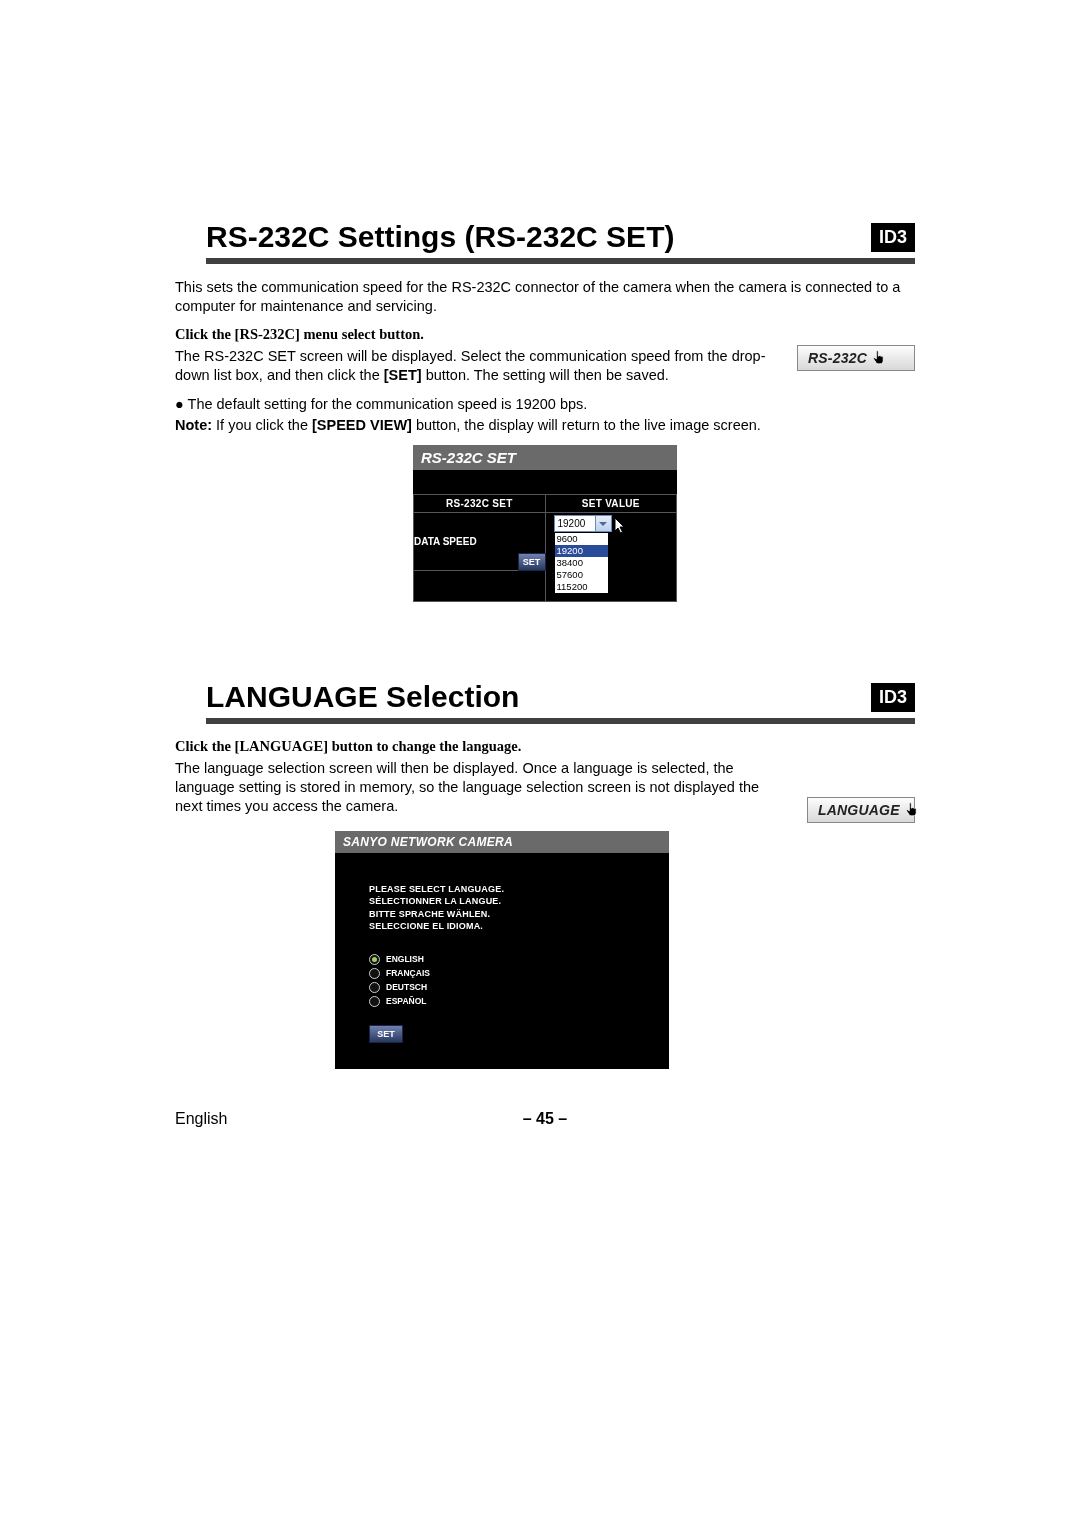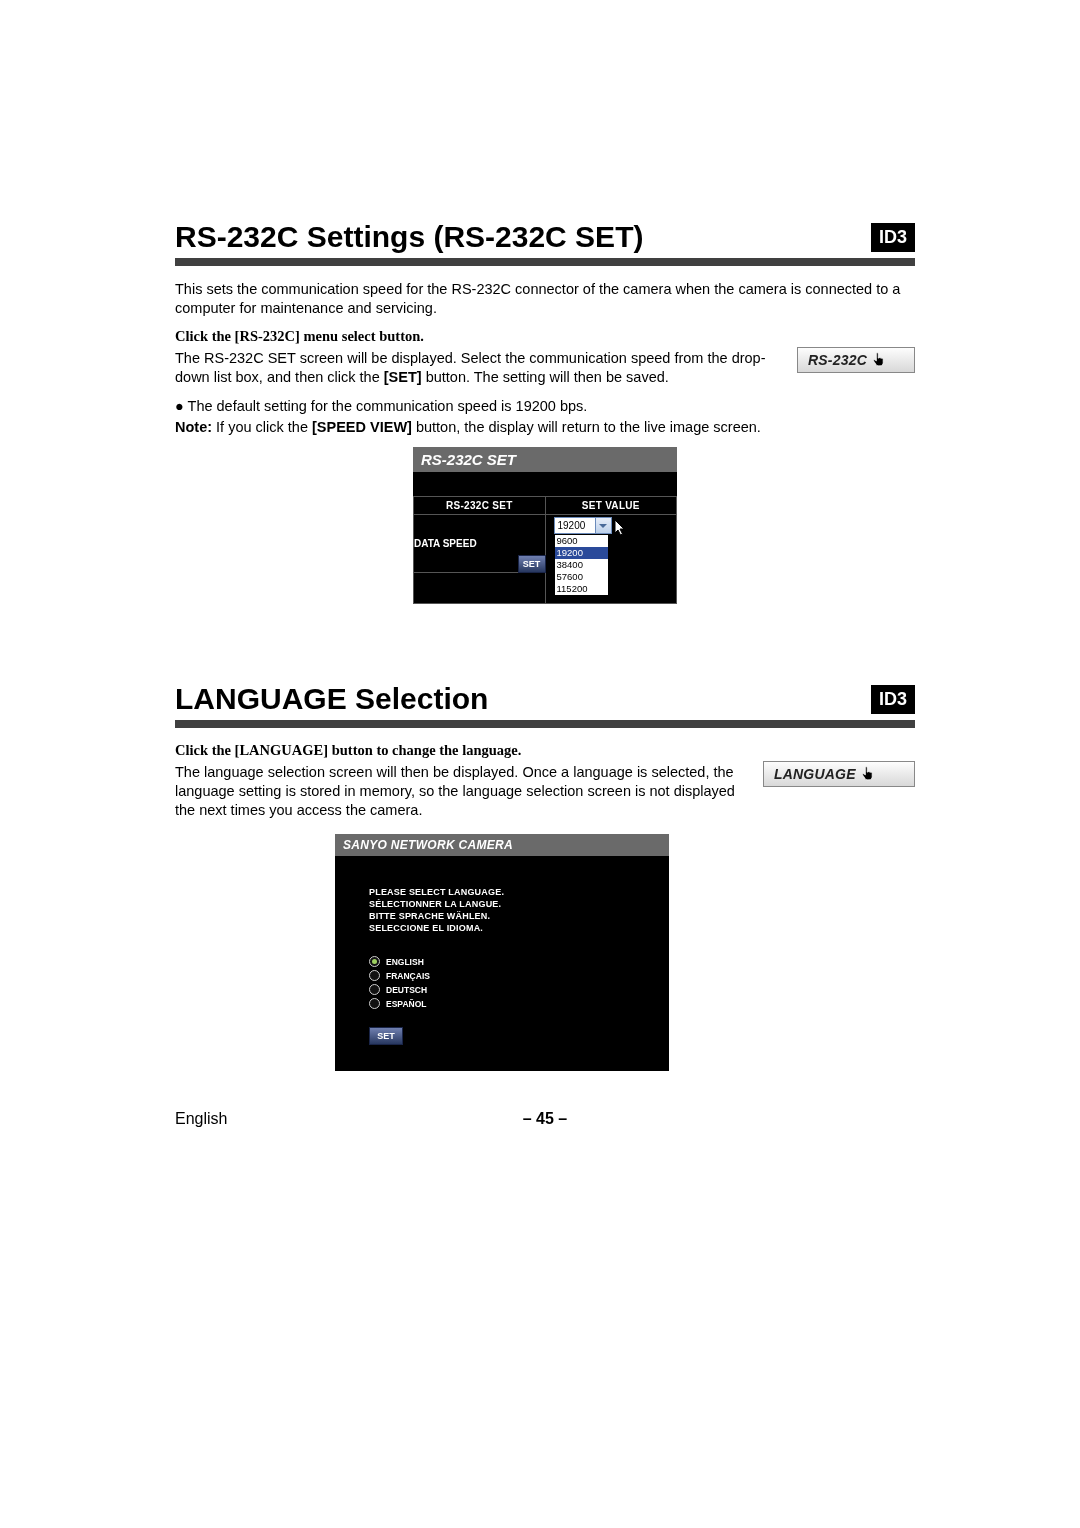--- a/index.html
+++ b/index.html
@@ -16,22 +16,23 @@
   .page {
     position: absolute;
     left: 175px;
     top: 220px;
     width: 740px;
   }
   .section-head {
     display: flex;
     align-items: flex-end;
     justify-content: space-between;
-    border-bottom: 8px solid #404040;
+    border-bottom: 6px solid #404040;
     margin-bottom: 14px;
+    margin-left: 31px;
   }
   .section-title {
     font-size: 30px;
     font-weight: bold;
     padding-bottom: 4px;
   }
   .id3-badge {
     background: #000;
     color: #fff;
     font-size: 18px;
@@ -352,21 +353,21 @@
 
   <div style="height:70px;"></div>
   <div class="section-head">
     <div class="section-title">LANGUAGE Selection</div>
     <div class="id3-badge">ID3</div>
   </div>
 
   <div class="bold-text">Click the [LANGUAGE] button to change the language.</div>
 
   <div class="float-right-badge">
-    <span class="menu-button" style="width:152px;">
+    <span class="menu-button" style="width:108px;margin-top:40px;">
       <span>LANGUAGE</span>
       <span class="cursor-link">
         <svg viewBox="0 0 20 20">
             <path d="M7 2c.6 0 1 .4 1 1v5l1-.5c.3-.2.9-.2 1 .4l.8-.3c.5-.2 1 .1 1 .6l.9-.1c.5 0 .8.4.8.9v4c0 2-1.4 3.5-3.5 3.5H8c-1 0-1.6-.5-2.2-1.3L3 11.2c-.4-.6 0-1.4.8-1.4.4 0 .7.2 1 .5L6 11V3c0-.6.4-1 1-1z" fill="#000" stroke="#fff" stroke-width=".8"></path>
           </svg>
       </span>
     </span>
   </div>
 
   <div class="body-text" style="margin-right:150px;">The language selection screen will then be displayed. Once a language is selected, the language setting is stored in memory, so the language selection screen is not displayed the next times you access the camera.</div>

